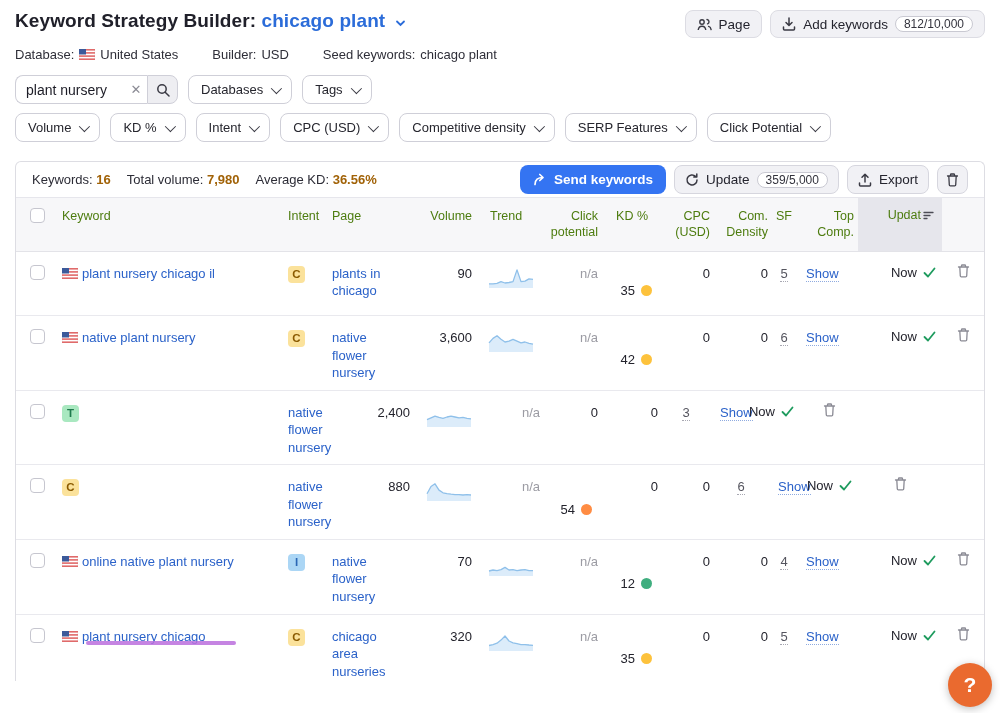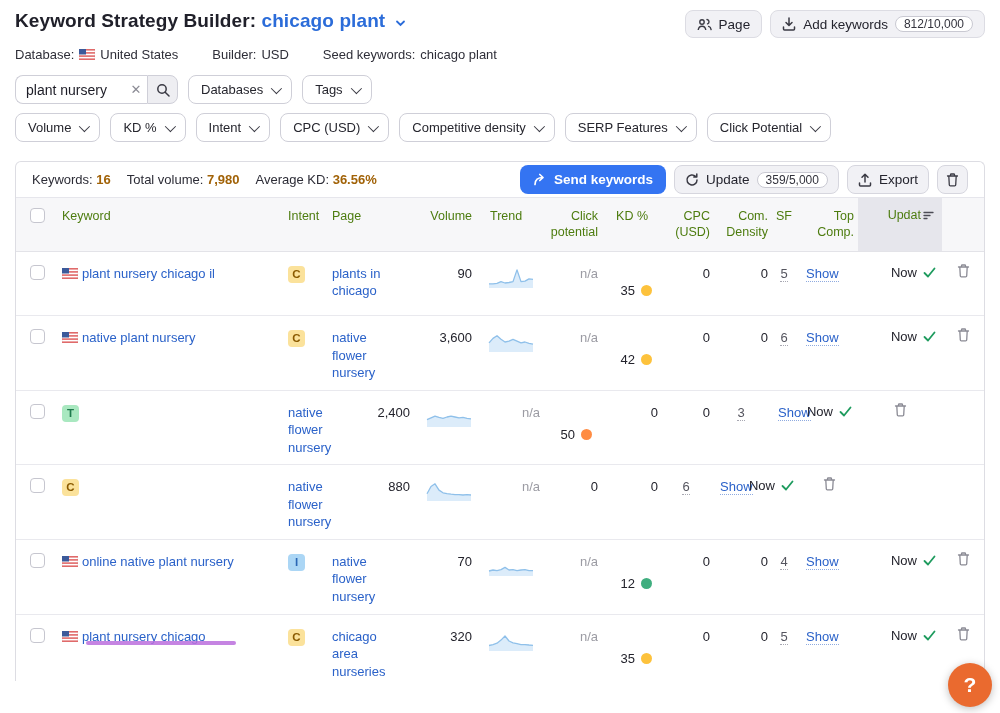--- a/index.html
+++ b/index.html
@@ -416,24 +416,20 @@
     <div class="td"><span class="intent-badge" style="background: rgb(169, 232, 192); color: rgb(31, 122, 77);">T</span></div>
     <div class="td page-cell"><a class="blue">native flower nursery</a></div>
     <div class="td right num" style="padding-right:8px;">2,400</div>
     <div class="td spark" style="padding-left:8px;">
             <svg width="46" height="22" viewBox="0 0 46 22">
               <path d="M1.0,21 L1.0,13.7 L5.0,11.9 L9.0,10.1 L13.0,11.4 L17.0,12.4 L21.0,11.0 L25.0,10.1 L29.0,11.0 L33.0,11.9 L37.0,11.4 L41.0,12.4 L45.0,12.8 L45.0,21 Z" fill="#dcecfa"></path>
               <polyline points="1.0,13.7 5.0,11.9 9.0,10.1 13.0,11.4 17.0,12.4 21.0,11.0 25.0,10.1 29.0,11.0 33.0,11.9 37.0,11.4 41.0,12.4 45.0,12.8" fill="none" stroke="#8fc0ea" stroke-width="1.3" stroke-linejoin="round"></polyline>
             </svg>
           </div>
     <div class="td right na">n/a</div>
-    <div class="kd-cell" style="padding-right:10px;">
-      <span class="num">50</span>
-      <span class="kd-dot" style="background: rgb(255, 140, 67);"></span>
-    </div>
     <div class="td right num">0</div>
     <div class="td right num">0</div>
     <div class="td center"><span class="sf-link">3</span></div>
     <div class="td" style="padding-left:6px;"><span class="show-link">Show</span></div>
     <div class="upd-cell">
       <span class="num">Now</span>
       <span style="margin-top:2px;">
               <svg width="13" height="11" viewBox="0 0 13 11">
                 <path d="M1.5 6l3.5 3.5L11.5 1.5" fill="none" stroke="#1e9b5e" stroke-width="1.8" stroke-linecap="round" stroke-linejoin="round"></path>
               </svg>
@@ -453,20 +449,24 @@
     <div class="td"><span class="intent-badge" style="background: rgb(251, 226, 155); color: rgb(138, 90, 0);">C</span></div>
     <div class="td page-cell"><a class="blue">native flower nursery</a></div>
     <div class="td right num" style="padding-right:8px;">880</div>
     <div class="td spark" style="padding-left:8px;">
             <svg width="46" height="22" viewBox="0 0 46 22">
               <path d="M1.0,21 L1.0,13.7 L5.0,6.5 L9.0,3.8 L13.0,10.1 L17.0,12.8 L21.0,13.7 L25.0,14.2 L29.0,14.6 L33.0,14.6 L37.0,15.0 L41.0,14.6 L45.0,15.0 L45.0,21 Z" fill="#dcecfa"></path>
               <polyline points="1.0,13.7 5.0,6.5 9.0,3.8 13.0,10.1 17.0,12.8 21.0,13.7 25.0,14.2 29.0,14.6 33.0,14.6 37.0,15.0 41.0,14.6 45.0,15.0" fill="none" stroke="#8fc0ea" stroke-width="1.3" stroke-linejoin="round"></polyline>
             </svg>
           </div>
     <div class="td right na">n/a</div>
+    <div class="kd-cell" style="padding-right:10px;">
+      <span class="num">54</span>
+      <span class="kd-dot" style="background: rgb(255, 140, 67);"></span>
+    </div>
     <div class="td right num">0</div>
     <div class="td right num">0</div>
     <div class="td center"><span class="sf-link">6</span></div>
     <div class="td" style="padding-left:6px;"><span class="show-link">Show</span></div>
     <div class="upd-cell">
       <span class="num">Now</span>
       <span style="margin-top:2px;">
               <svg width="13" height="11" viewBox="0 0 13 11">
                 <path d="M1.5 6l3.5 3.5L11.5 1.5" fill="none" stroke="#1e9b5e" stroke-width="1.8" stroke-linecap="round" stroke-linejoin="round"></path>
               </svg>

